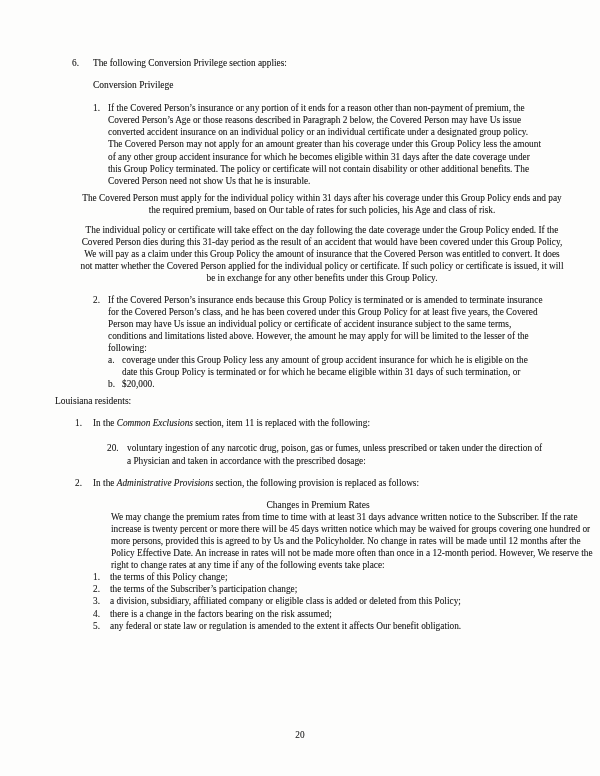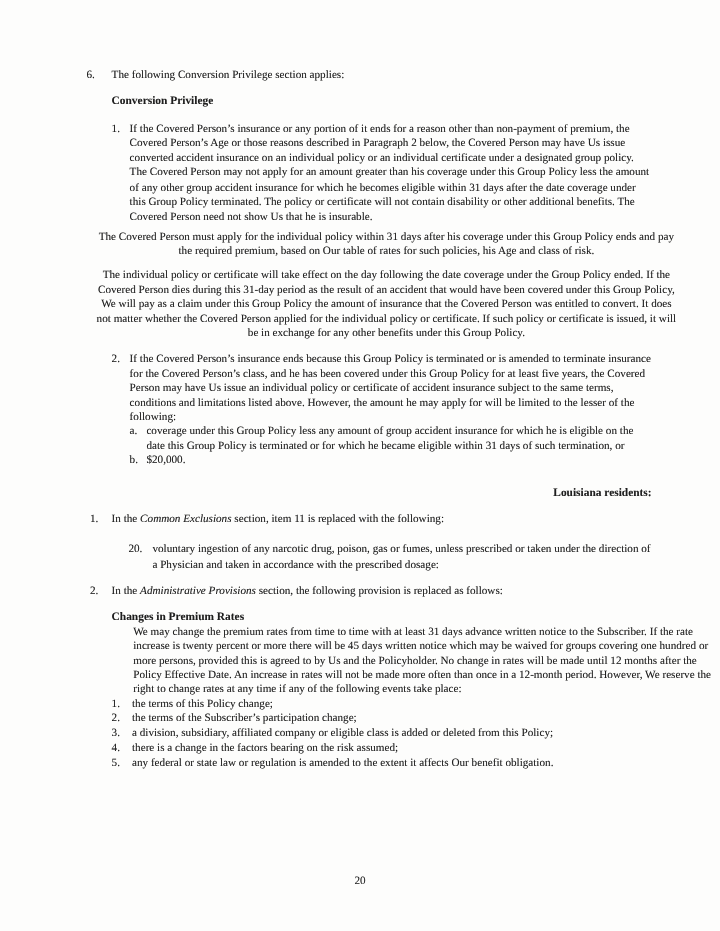--- a/index.html
+++ b/index.html
@@ -26,49 +26,49 @@
     width: 488px;
   }
   .li { position: relative; }
   .num { position: absolute; top: 0; }
 
   
   .l1 { padding-left: 38px; }
   .l1 > .num { left: 17px; }
 
   
-  .bold-head { font-weight: bold; font-size: 9.5px; }
+  .bold-head { font-weight: normal; font-size: 9.5px; }
   .h-conv { margin: 10px 0 0 38px; }
 
   
   .l2 { padding-left: 53px; width: 488px; }
   .l2 > .num { left: 38px; }
   .mt-item1 { margin-top: 11px; }
   .mt-item2 { margin-top: 9px; }
 
   
   .para { margin: 5px 0 0 23px; width: 488px; text-align: center; }
   .para-b { margin-top: 8px; }
 
   
   .l3 { padding-left: 67px; }
   .l3 > .num { left: 53px; }
 
   
-  .h-la { margin-top: 15px; text-align: right; }
+  .h-la { margin-top: 5px; }
 
   
   .la-li { padding-left: 38px; margin-top: 10px; }
   .la-li > .num { left: 20px; }
 
   
   .la-sub { padding-left: 72px; margin-top: 13px; width: 488px; }
   .la-sub > .num { left: 52px; }
 
-  .h-prem { margin: 10px 0 0 38px; }
+  .h-prem { margin: 10px 0 0 38px; text-align: center; }
   .prem-body { margin-left: 56px; width: 488px; }
 
   
   .ev { padding-left: 55px; margin-left: 0; }
   .ev > .num { left: 38px; }
 
   .page-number {
     position: absolute;
     left: 0;
     right: 0;

